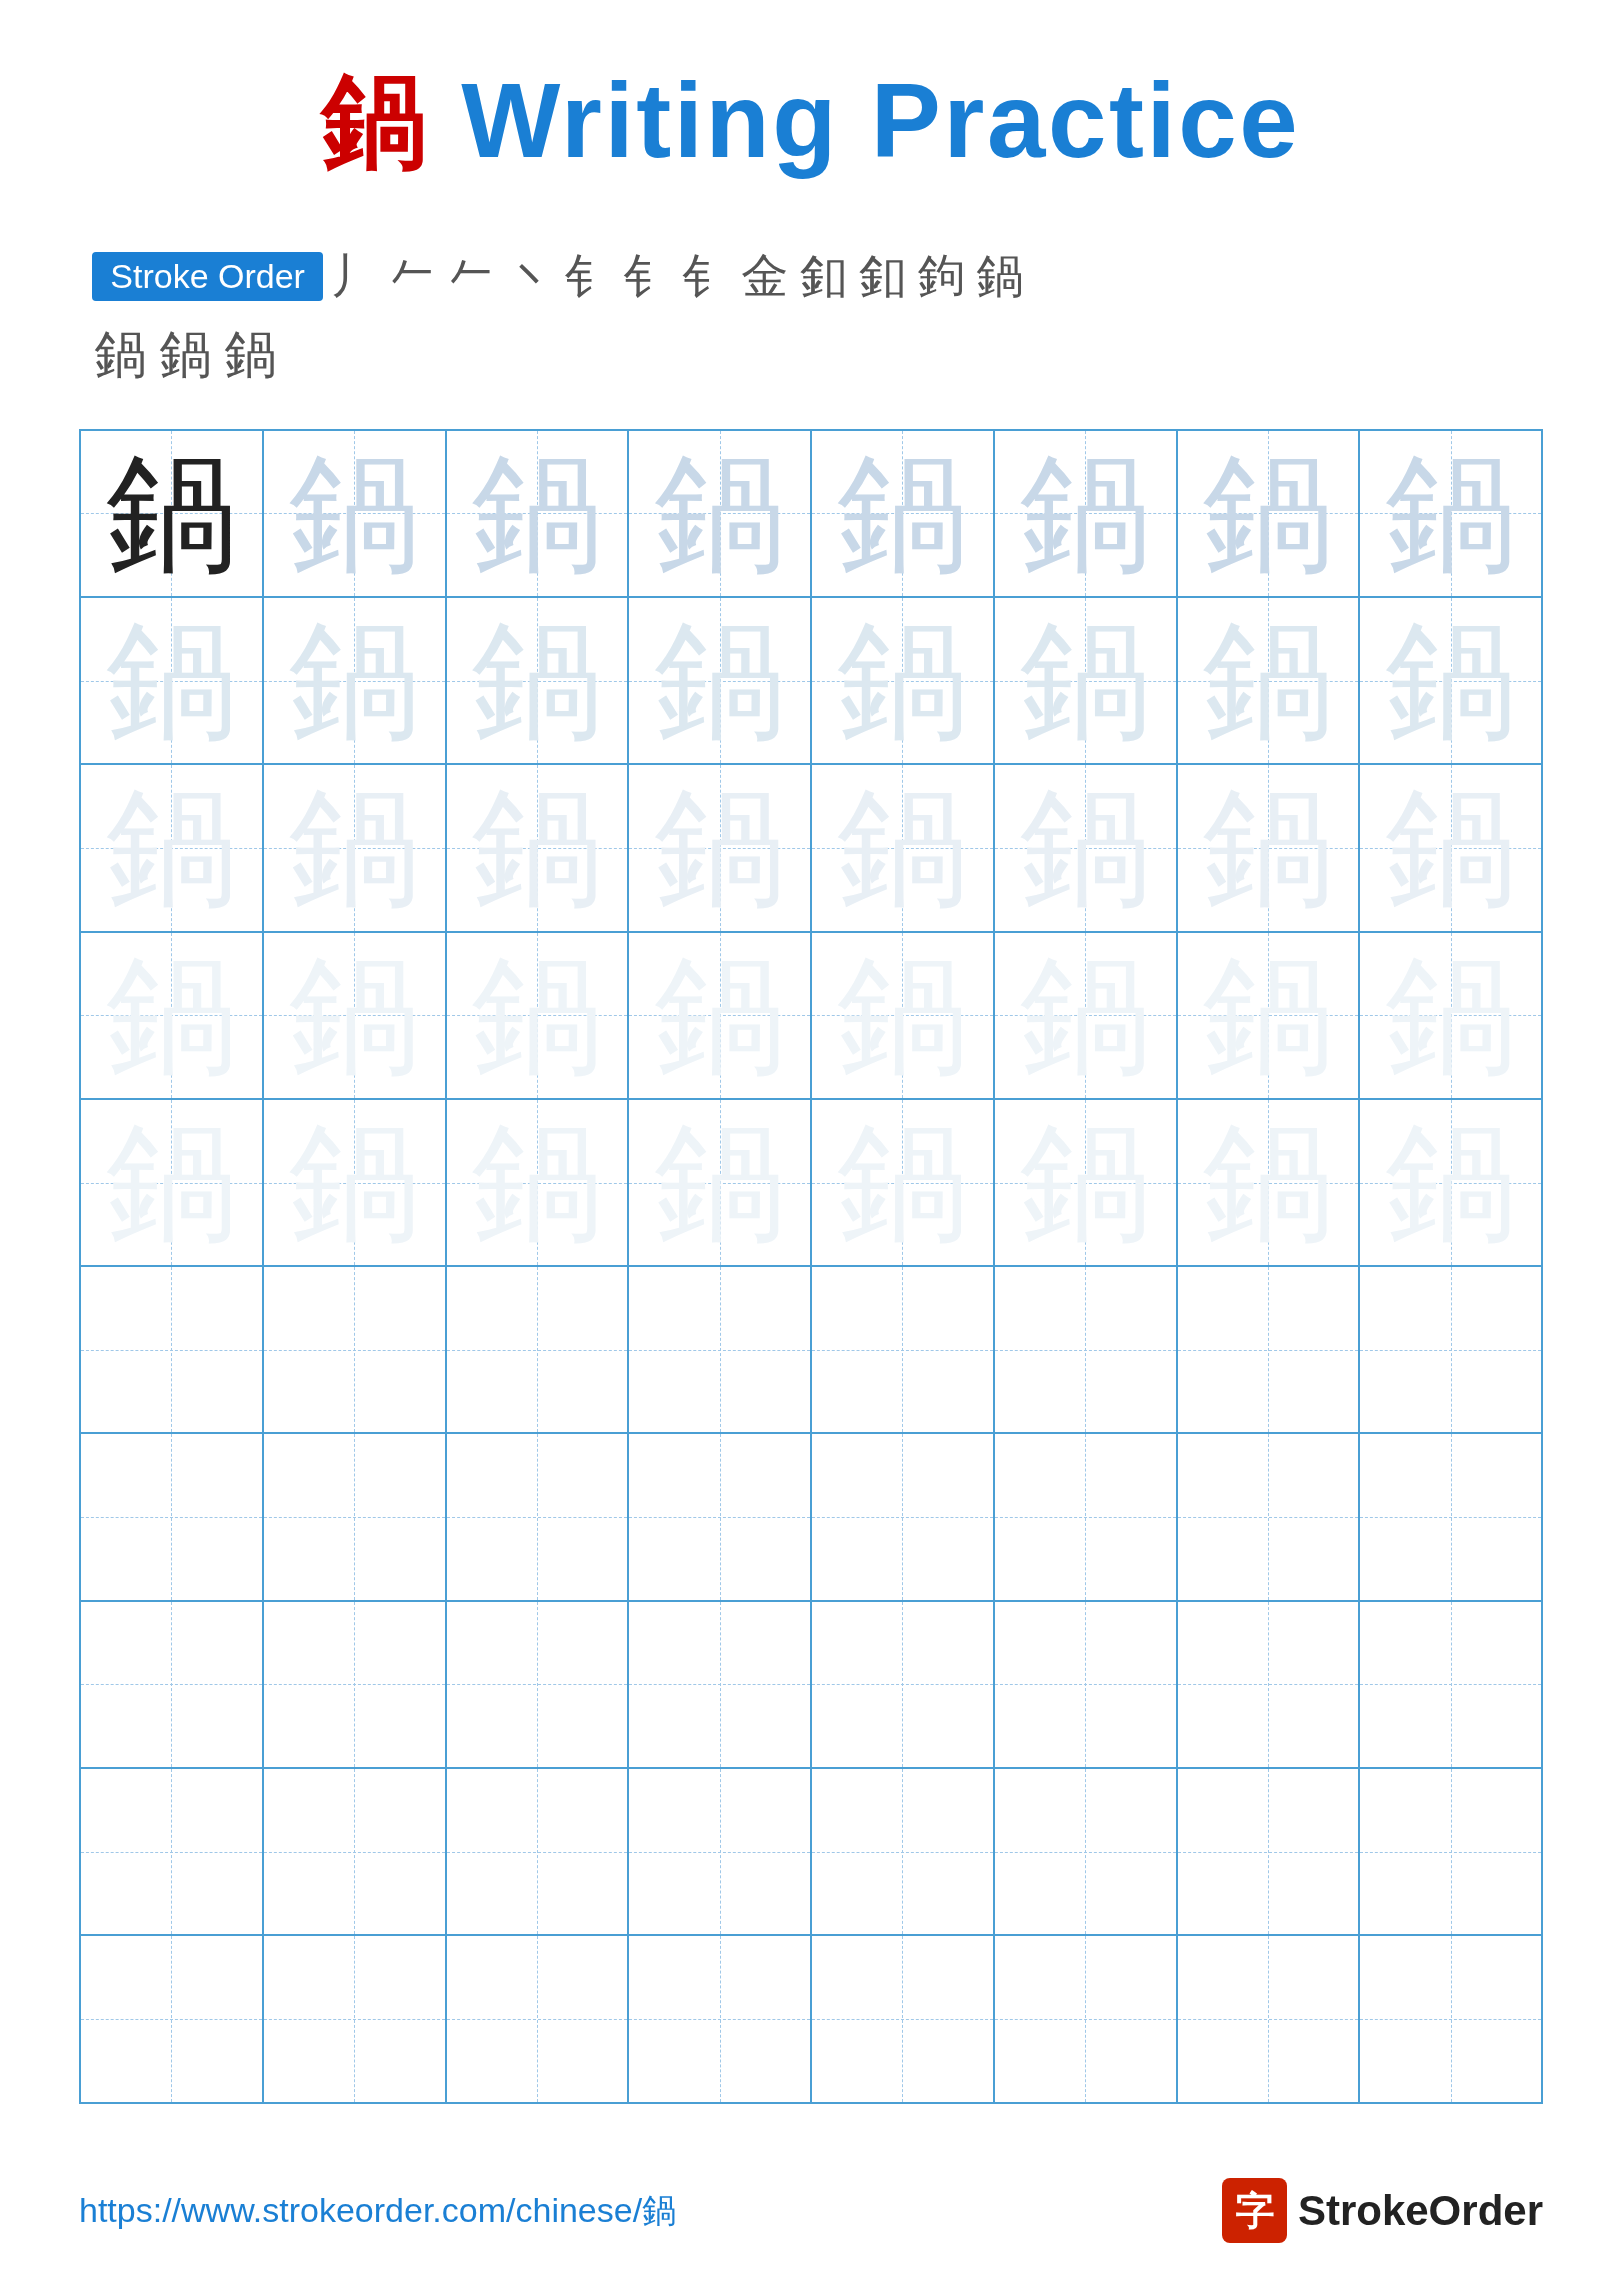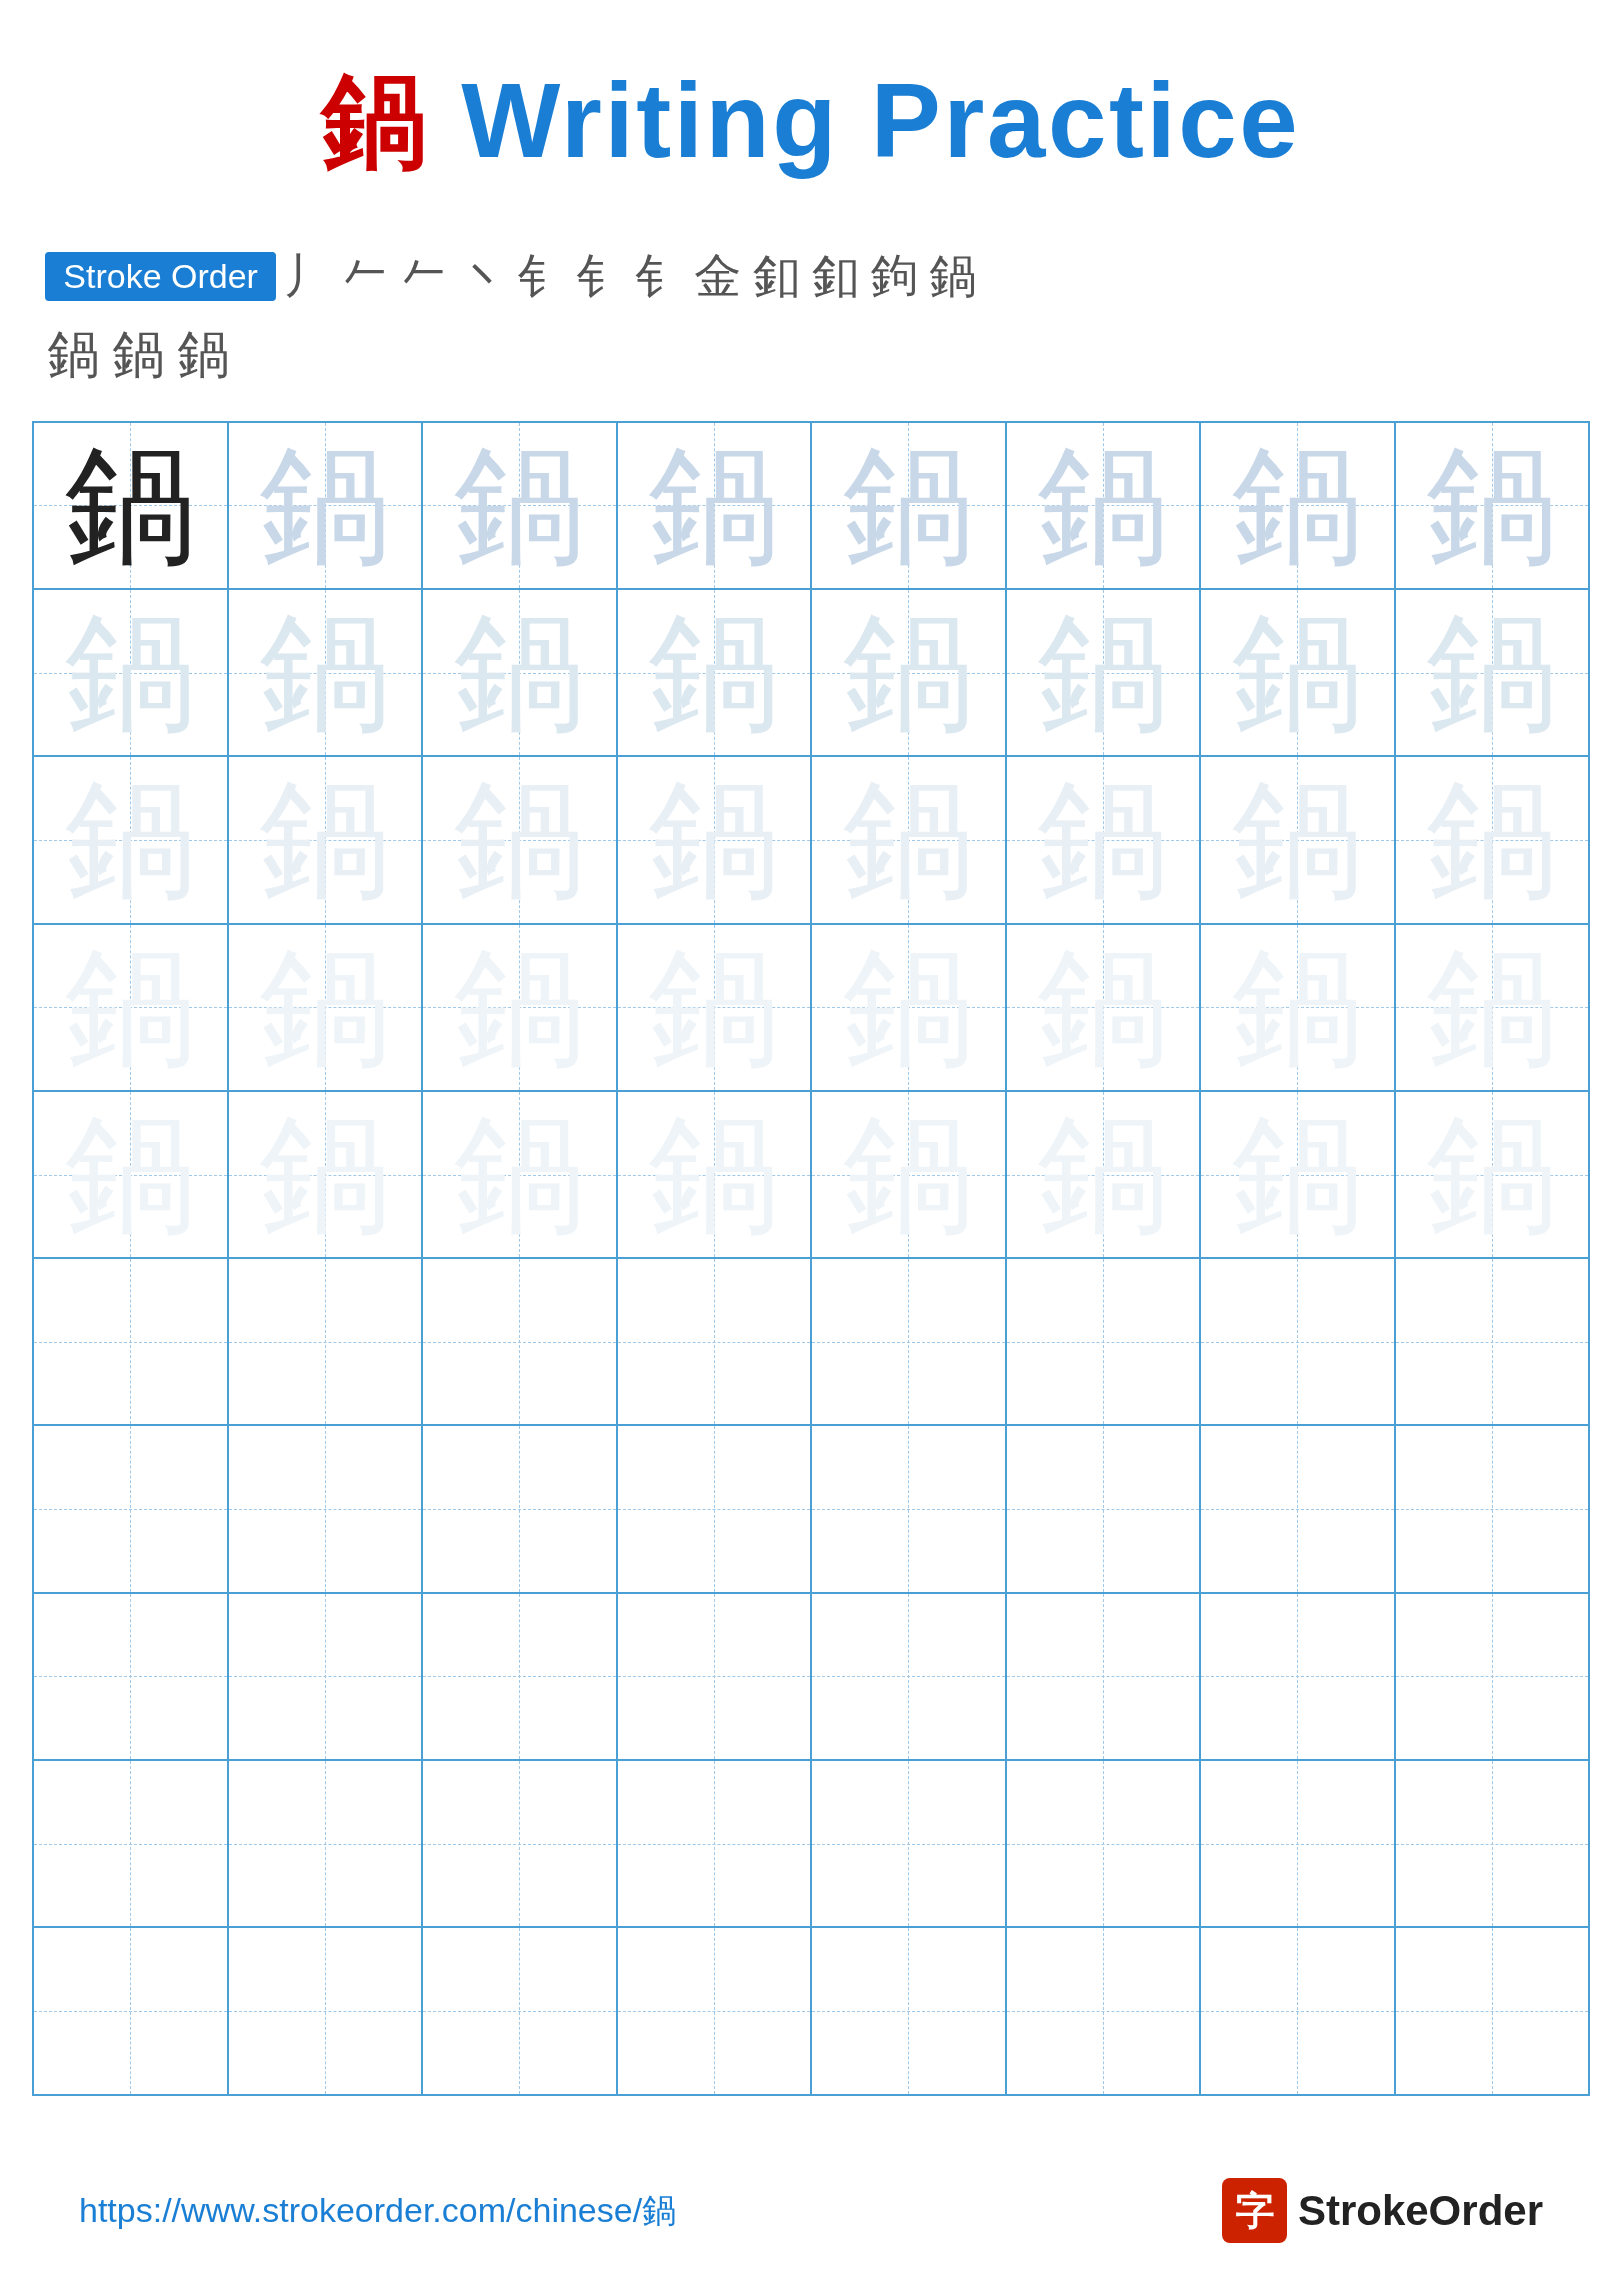--- a/index.html
+++ b/index.html
@@ -11,21 +11,21 @@
       font-family: serif;
       position: relative;
       overflow: hidden;
     }
 
     .page {
       width: 1622px;
       height: 2295px;
       background: #fff;
       position: relative;
-      padding: 52px 32px;
+      padding: 52px 79px;
     }
 
     
     .title {
       text-align: center;
       font-size: 105px;
       font-weight: bold;
       color: #1a7fd4;
       margin-bottom: 52px;
       font-family: sans-serif;
@@ -33,21 +33,21 @@
     }
 
     .title-char {
       color: #cc0000;
     }
 
     
     .stroke-order-section {
       display: flex;
       flex-direction: column;
-      margin-bottom: 31px;
+      margin-bottom: 39px;
       padding-left: 13px;
     }
 
     .stroke-order-row {
       display: flex;
       align-items: center;
       flex-wrap: wrap;
       gap: 6.5px;
       margin-bottom: 6.5px;
     }

